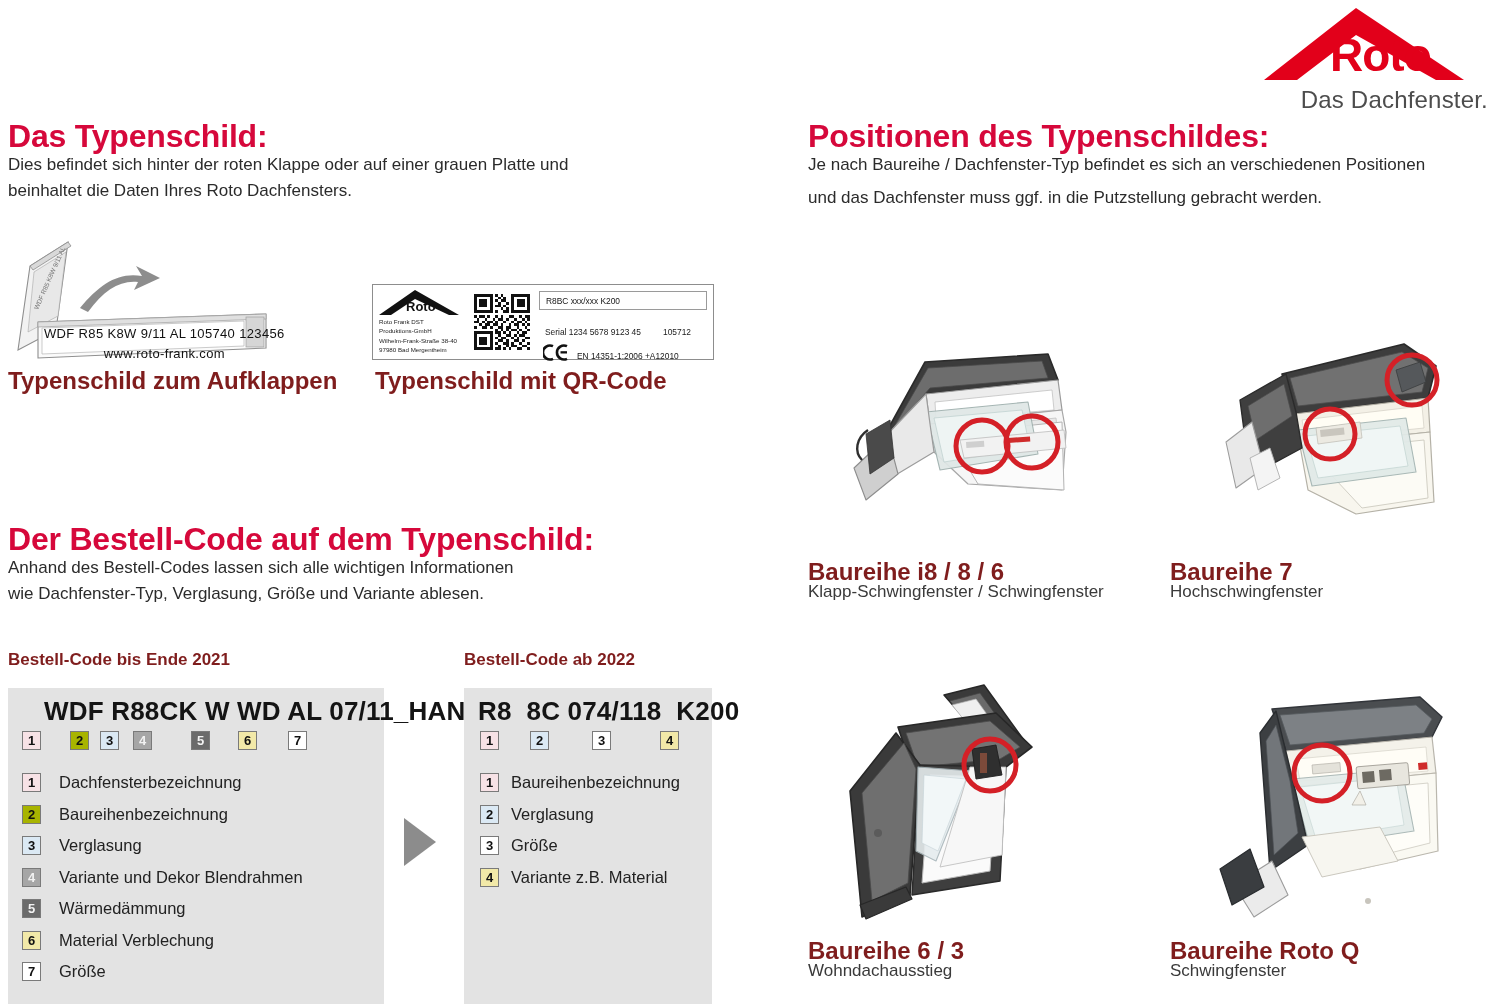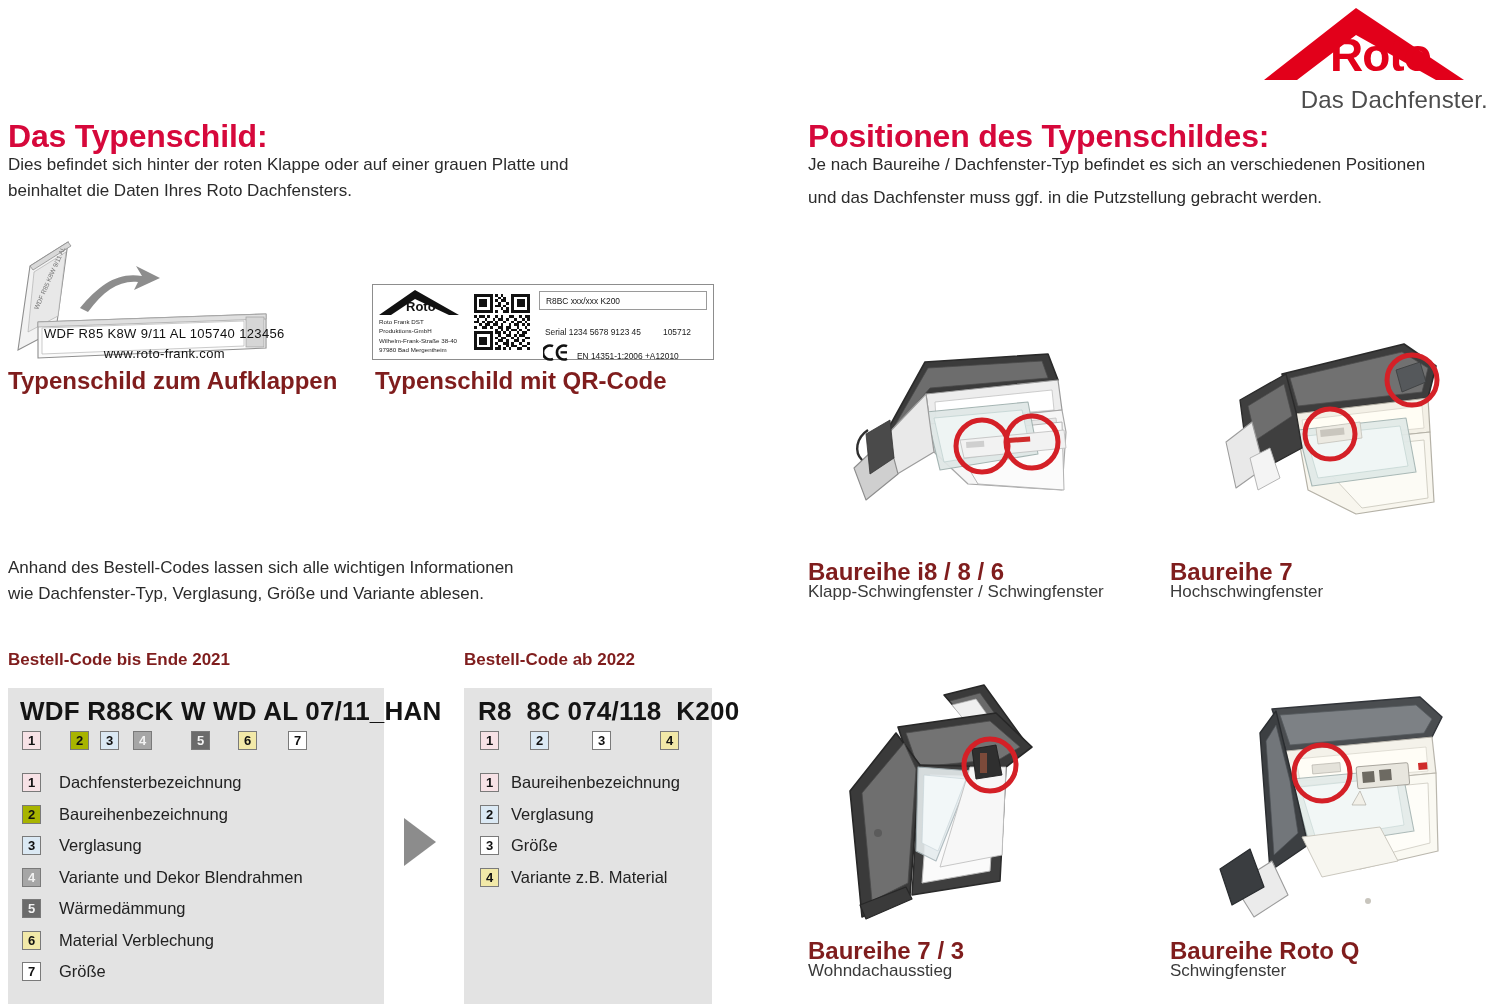--- a/index.html
+++ b/index.html
@@ -67,21 +67,21 @@
 
   
   .panel { position: absolute; background: #e3e3e3; }
   .panel-left  { left: 8px;   top: 688px; width: 376px; height: 316px; }
   .panel-right { left: 464px; top: 688px; width: 248px; height: 316px; }
 
   .code-line {
     font-size: 26px; font-weight: bold; color: #141414;
     letter-spacing: .2px; white-space: pre;
   }
-  .panel-left .code-line  { padding: 8px 0 0 12px; }
+  .panel-left .code-line  { padding: 8px 0 0 12px; margin-left: 24px; }
   .panel-right .code-line { padding: 8px 0 0 14px; }
 
   .badge {
     display: inline-block; width: 19px; height: 19px; line-height: 17px;
     text-align: center; font-size: 13px; font-weight: bold;
     border: 1px solid #7a7a7a; color: #111; vertical-align: middle;
   }
   .badge-row { position: relative; height: 26px; margin-top: 4px; }
   .badge-row .badge { position: absolute; top: 0; }
 
@@ -291,20 +291,21 @@
           <rect x="17.5" y="7.2" width="6.5" height="2.3" fill="#111"></rect>
         </svg>
         <span class="qr-en-txt">EN 14351-1:2006 +A12010</span>
       </div>
     </div>
   </div>
 
   <div class="cap-strong" style="left:8px; top:367px;">Typenschild zum Aufklappen</div>
   <div class="cap-strong" style="left:375px; top:367px;">Typenschild mit QR-Code</div>
 
+  <div class="h-red" style="left:8px; top:521px;">Der Bestell-Code auf dem Typenschild:</div>
   <div class="body-txt" style="left:8px; top:555px; width:600px;">Anhand des Bestell-Codes lassen sich alle wichtigen Informationen</div>
   <div class="body-txt" style="left:8px; top:581px; width:600px;">wie Dachfenster-Typ, Verglasung, Größe und Variante ablesen.</div>
 
   <div class="sec-label" style="left:8px; top:650px;">Bestell-Code bis Ende 2021</div>
   <div class="sec-label" style="left:464px; top:650px;">Bestell-Code ab 2022</div>
 
   <div class="panel panel-left">
     <div class="code-line">WDF R88CK W WD AL 07/11_HAN</div>
     <div class="badge-row" id="old-markers">
         <span class="badge" style="background: rgb(247, 226, 230); left: 14px; color: rgb(17, 17, 17);">1</span>
@@ -480,18 +481,18 @@
         <rect x="209" y="115" width="12" height="11" fill="#6d6a62" transform="rotate(-5 209 115)"></rect>
         <rect x="248" y="108" width="9" height="7" fill="#cf2b2b" transform="rotate(-5 248 108)"></rect>
         <rect x="142" y="110" width="28" height="9" fill="#e4e2da" stroke="#b7b4ac" stroke-width="0.7" transform="rotate(-5 142 110)"></rect>
         <path d="M190,136 L196,150 L182,150 Z" fill="#f2f0e8" stroke="#b0ada5" stroke-width="0.7"></path>
         <circle cx="198" cy="246" r="3" fill="#c8c5bd"></circle>
       </g>
       <circle cx="152" cy="118" r="28" fill="none" stroke="#d42027" stroke-width="5"></circle>
     </svg>
   </div>
 
-  <div class="cap-strong" style="left:808px; top:937px;">Baureihe 7 / 3</div>
+  <div class="cap-strong" style="left:808px; top:937px;">Baureihe 6 / 3</div>
   <div class="cap-sub" style="left:808px; top:961px;">Wohndachausstieg</div>
   <div class="cap-strong" style="left:1170px; top:937px;">Baureihe Roto Q</div>
   <div class="cap-sub" style="left:1170px; top:961px;">Schwingfenster</div>
 
 </div>
 
 </body></html>

